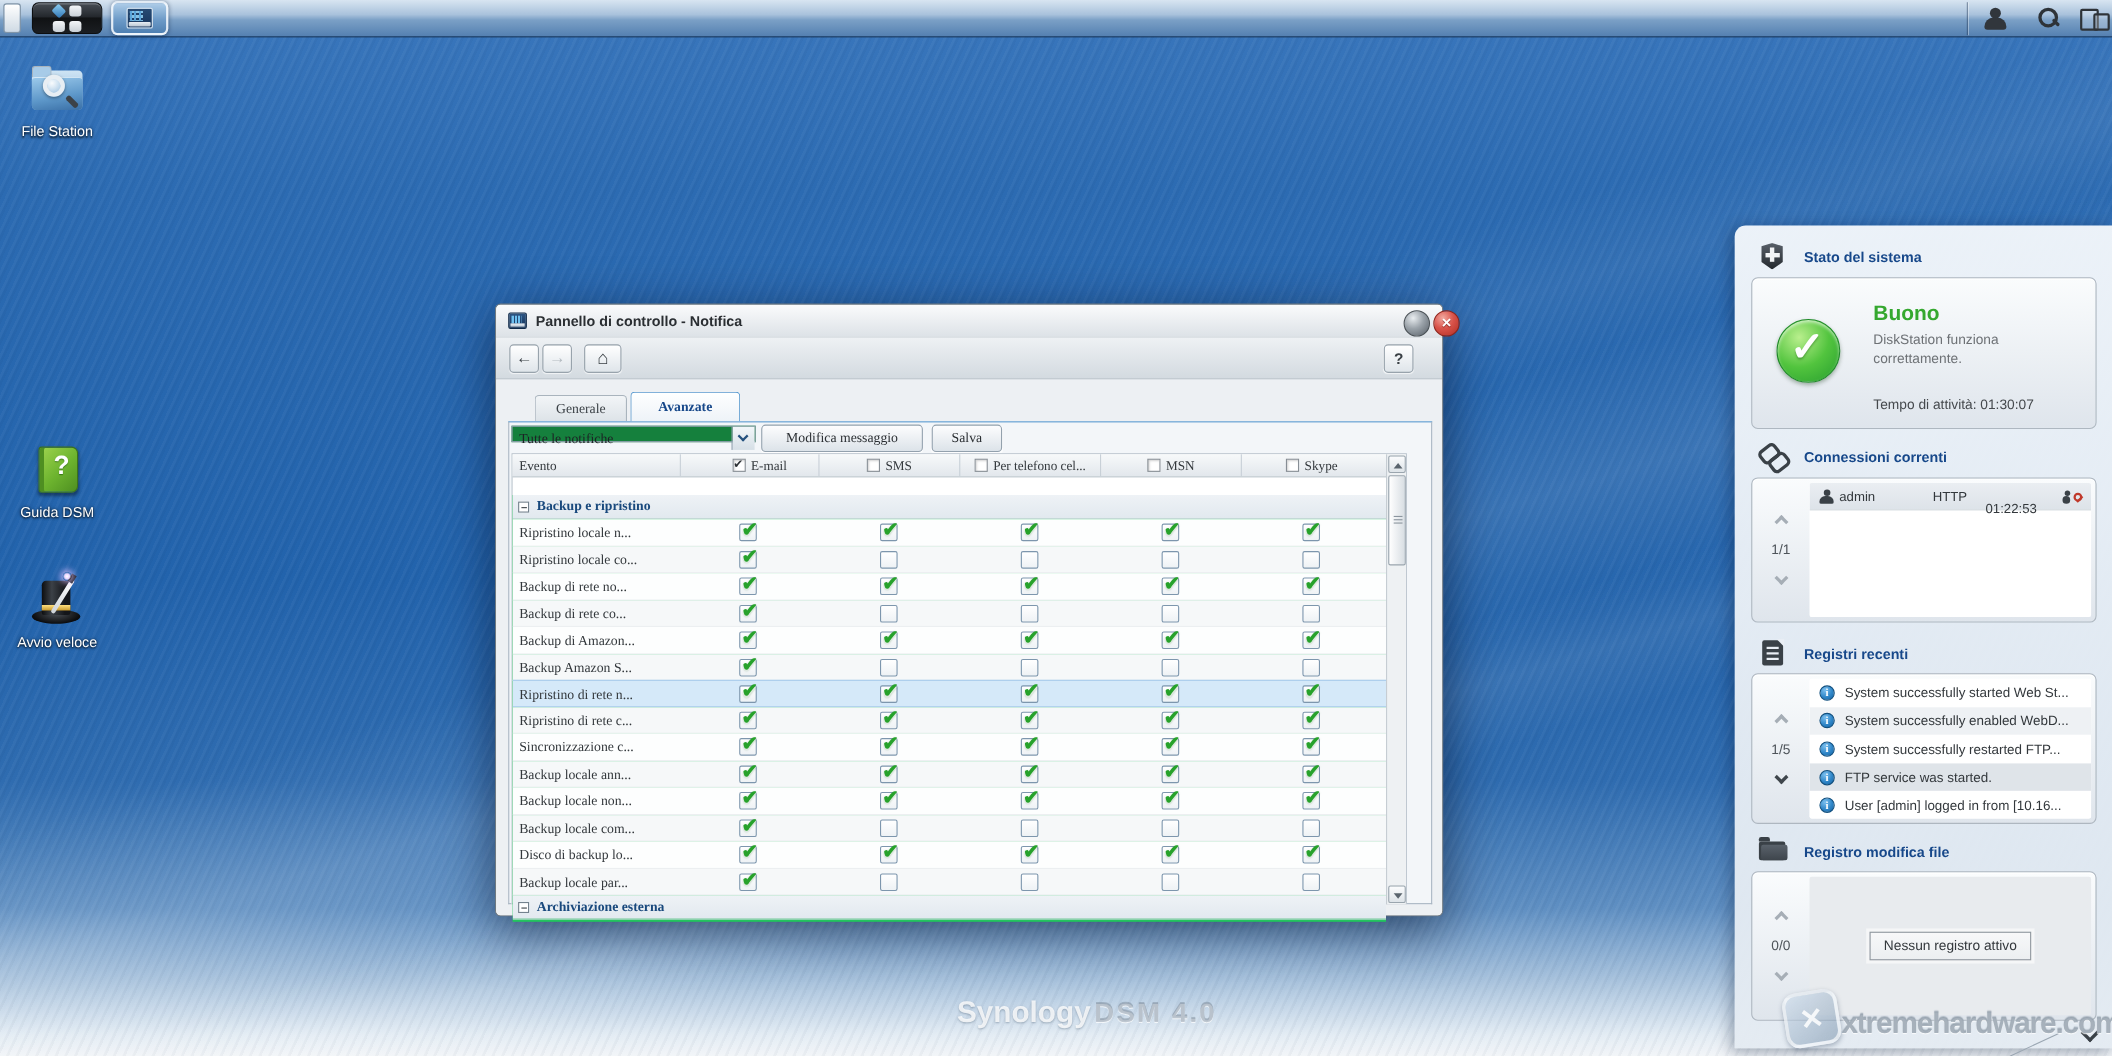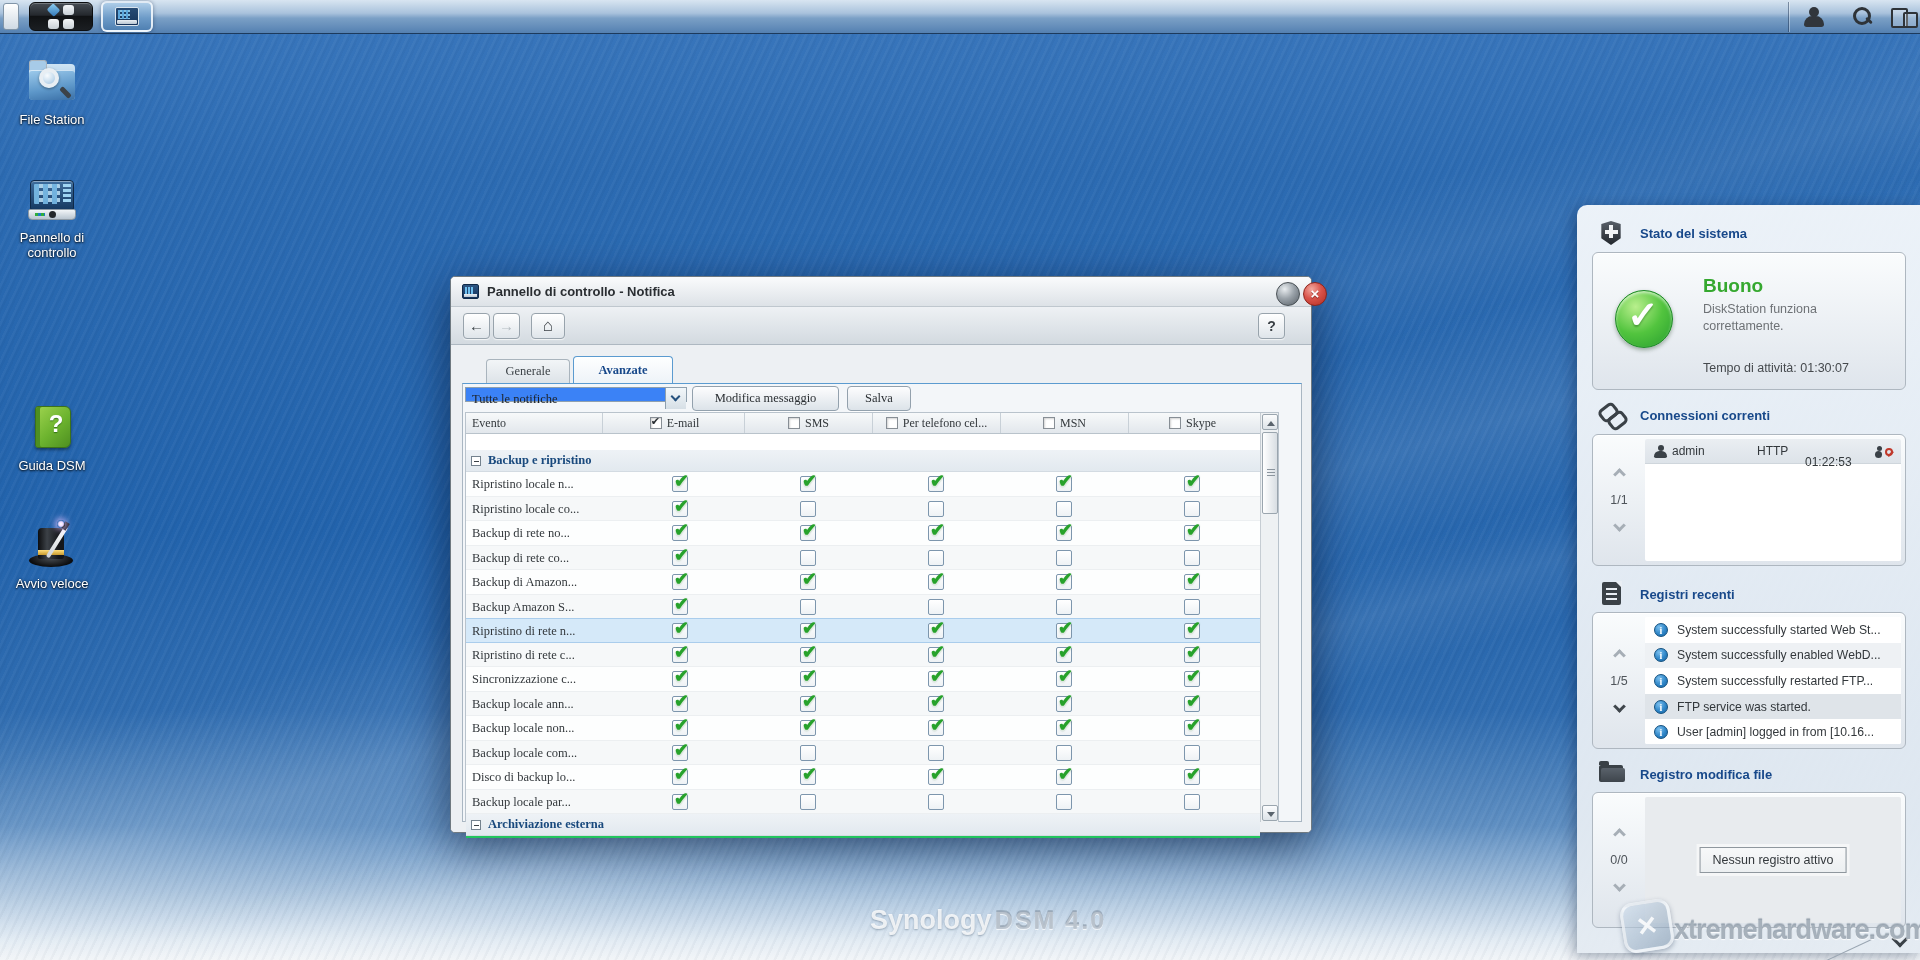--- a/index.html
+++ b/index.html
@@ -133,21 +133,21 @@
   .tabstrip { position:absolute; left:11px; top:12px; right:11px; height:26px; }
   .tab { position:absolute; bottom:0; height:24px; border:1px solid #a9b4bd; border-bottom:none; border-radius:4px 4px 0 0;
     background:linear-gradient(#f2f5f7,#dde3e8); text-align:center; font-size:12.5px; color:#3c4247; line-height:23px; cursor:pointer; }
   .tab.generale { left:24px; width:84px; }
   .tab.active { height:27px; line-height:26px; border:1px solid #5b9bd0; border-bottom:none;
     background:linear-gradient(#feffff,#eef3f8); font-weight:bold; color:#17488a; z-index:3; }
   .tab.avanzate { left:111px; width:100px; }
   .panel { position:absolute; left:11px; top:38px; width:840px; height:439px;
     background:#f3f6f9; border:1px solid #a9b6c2; border-top:1px solid #5b9bd0; }
   
-  .combo { position:absolute; left:2px; top:3px; width:222px; height:15px; background:#3b82f6; border:1px solid #8fa0ae; cursor:pointer; }
+  .combo { position:absolute; left:2px; top:3px; width:222px; height:15px; background:#15803d; border:1px solid #8fa0ae; cursor:pointer; }
   .combo .val { position:absolute; left:6px; top:4px; font-size:12.5px; color:#1d2125; }
   .combo .btn { position:absolute; right:0; top:0; width:21px; height:21px; border-left:1px solid #8fa0ae;
     background:linear-gradient(#f2f7fa,#d6dfe6); }
   .chev { display:inline-block; width:7px; height:7px; border-right:2px solid #24517e; border-bottom:2px solid #24517e; transform:rotate(45deg); }
   .combo .chev { position:absolute; left:6px; top:5px; }
   .pbtn { position:absolute; top:2px; height:25px; border:1px solid #93a1ad; border-radius:4px;
     background:linear-gradient(#fdfdfe,#dce3e9); font-size:12.5px; color:#2b2f33; text-align:center; line-height:23px; cursor:pointer;
     box-shadow:0 1px 1px rgba(255,255,255,.8); }
   .pbtn.modifica { left:229px; width:147px; }
   .pbtn.salva { left:384px; width:64px; }
@@ -285,31 +285,20 @@
   <div class="dicon" style="top:58px;">
     <div class="art art-folder">
       <div class="back"></div>
         <div class="tab"></div>
         <div class="front"></div>
         <div class="lens"></div>
         <div class="hdl"></div>
     </div>
     <div class="lbl">File Station</div>
   </div>
-  <div class="dicon" style="top:176px;">
-    <div class="art art-cp">
-      <div class="scr"></div>
-        <div class="dots"></div>
-        <div class="side"></div>
-        <div class="base"></div>
-        <div class="led"></div>
-        <div class="btn"></div>
-    </div>
-    <div class="lbl" style="width:90px;margin:0 auto;">Pannello di controllo</div>
-  </div>
   <div class="dicon" style="top:404px;">
     <div class="art art-book">
       <div class="bk"></div>
         <div class="q">?</div>
     </div>
     <div class="lbl">Guida DSM</div>
   </div>
   <div class="dicon" style="top:522px;">
     <div class="art art-hat">
       <div class="brim"></div>
@@ -349,21 +338,21 @@
         </div>
         <div class="pbtn modifica">Modifica messaggio</div>
         <div class="pbtn salva">Salva</div>
 
         <div id="tbl">
           <div id="thead">
             <div class="hcell first" style="left:0;width:150px;">
               <span class="txt">Evento</span>
             </div>
 
-          <div class="hcell" style="left: 136px; width: 128px; padding-left: 16px;">
+          <div class="hcell" style="left: 152px; width: 128px; padding-left: 16px;">
                 <span class="mini-cb on"></span>
                 <span class="txt">E-mail</span>
               </div>
               <div class="hcell" style="left: 278px; width: 128px;">
                 <span class="mini-cb"></span>
                 <span class="txt">SMS</span>
               </div>
               <div class="hcell" style="left: 406px; width: 128px;">
                 <span class="mini-cb"></span>
                 <span class="txt">Per telefono cel...</span>

